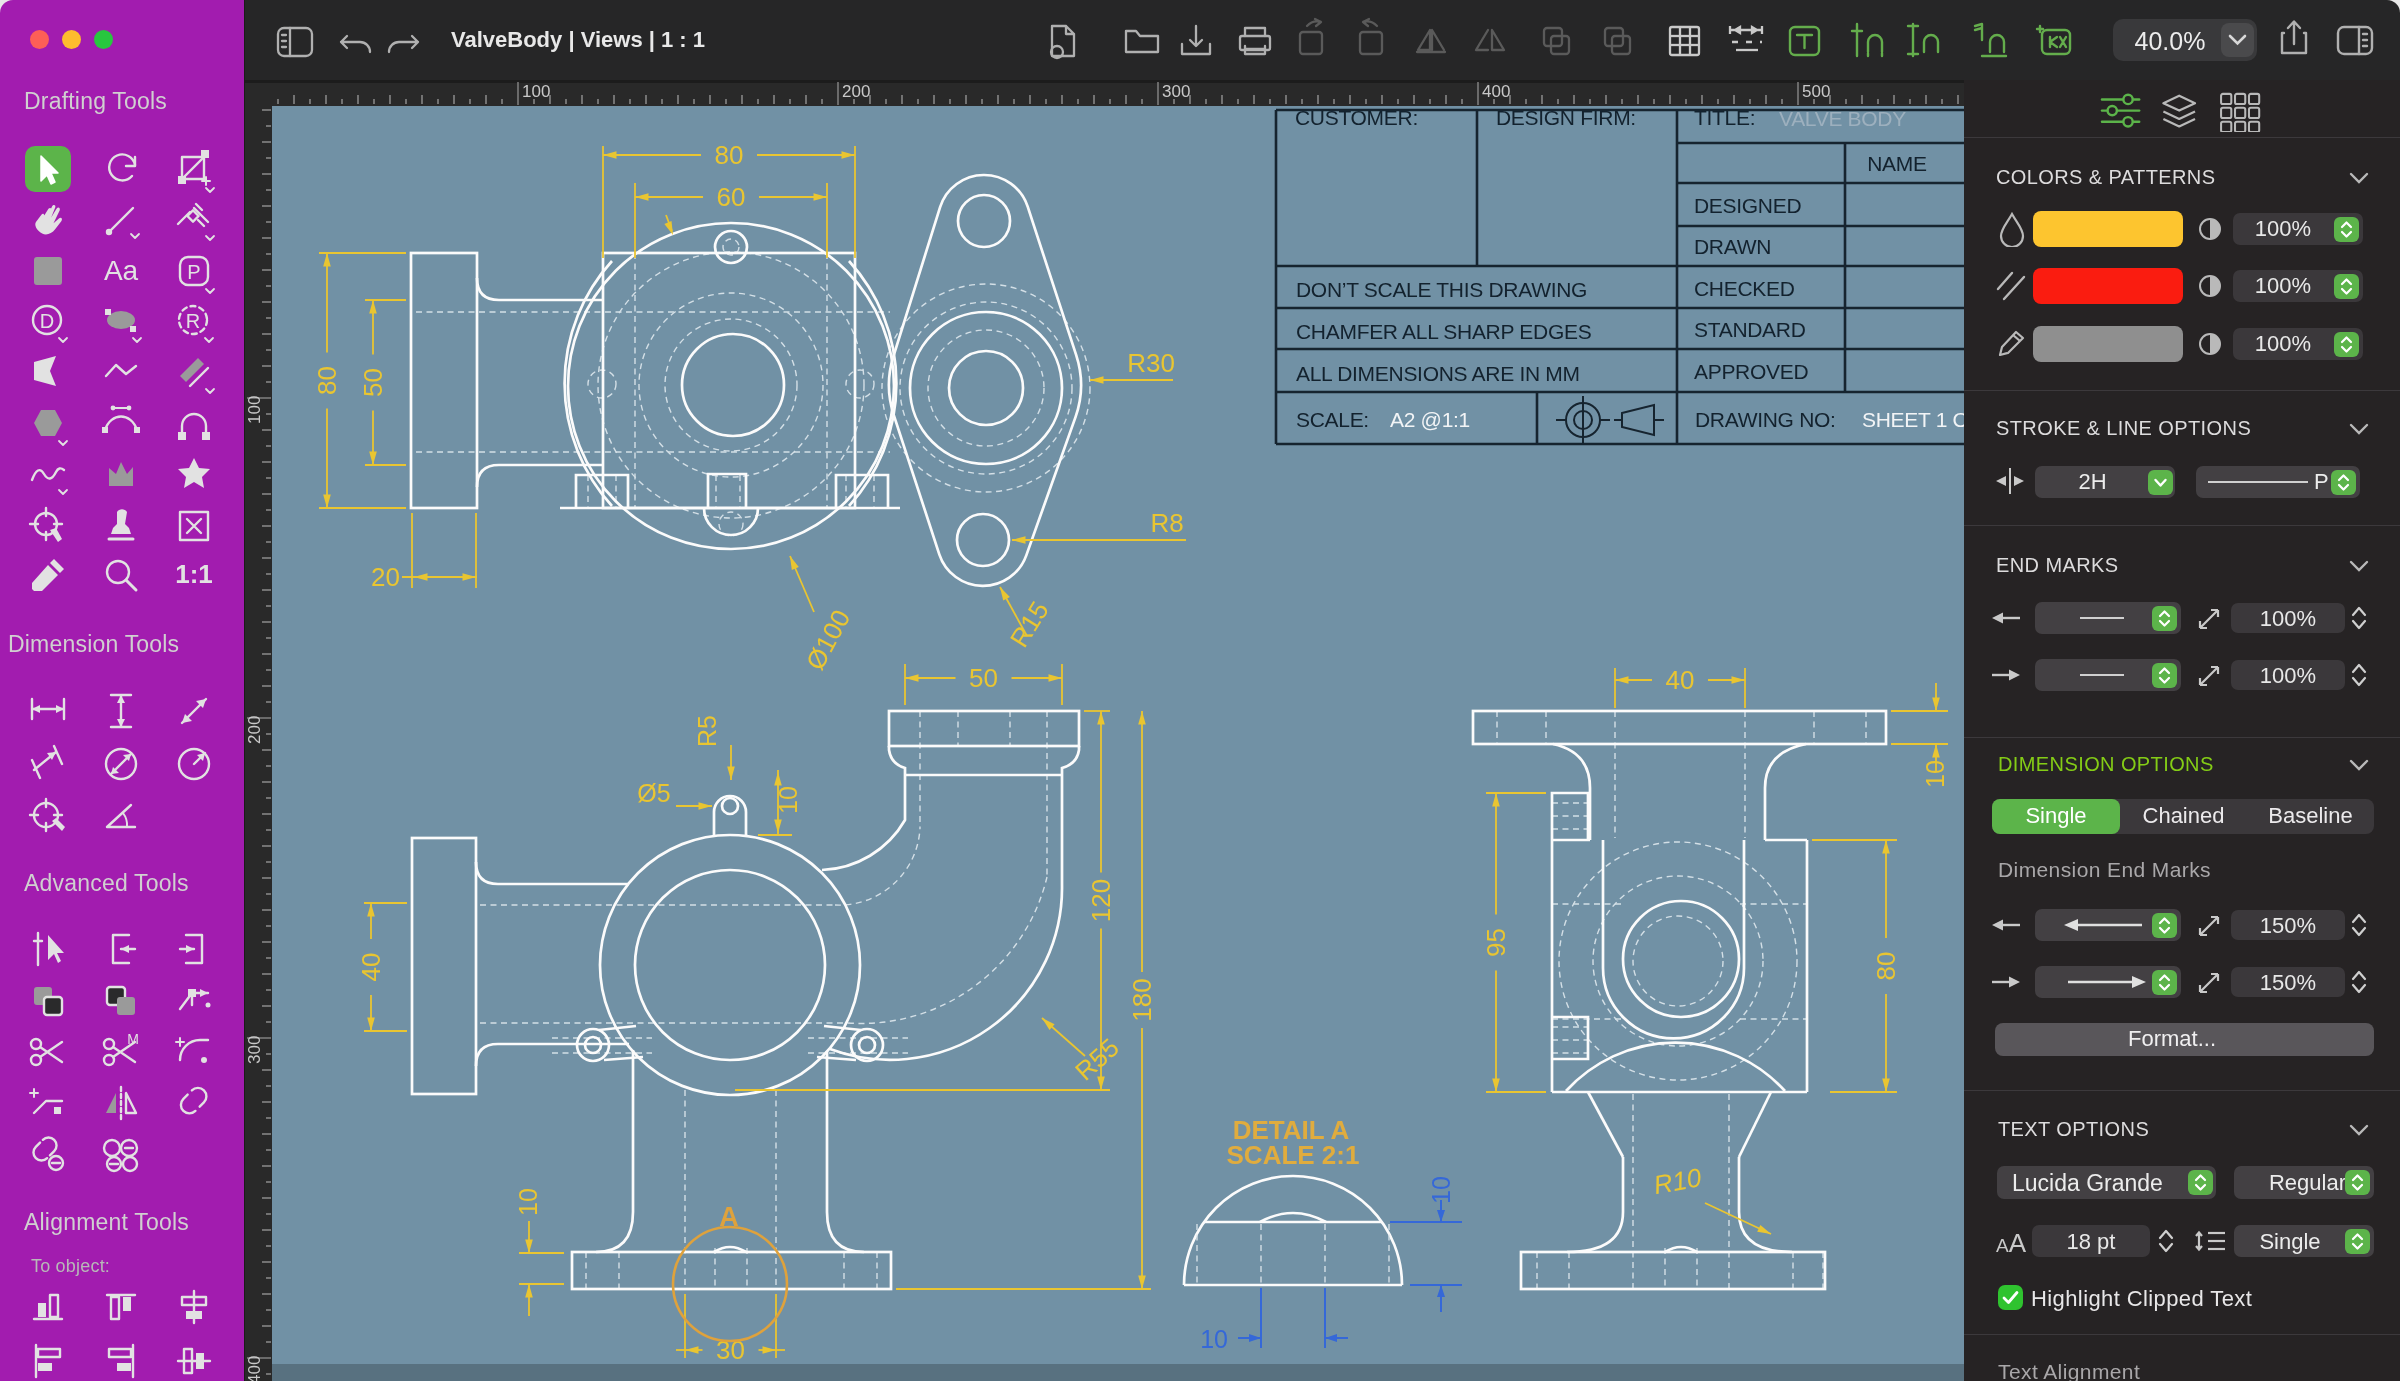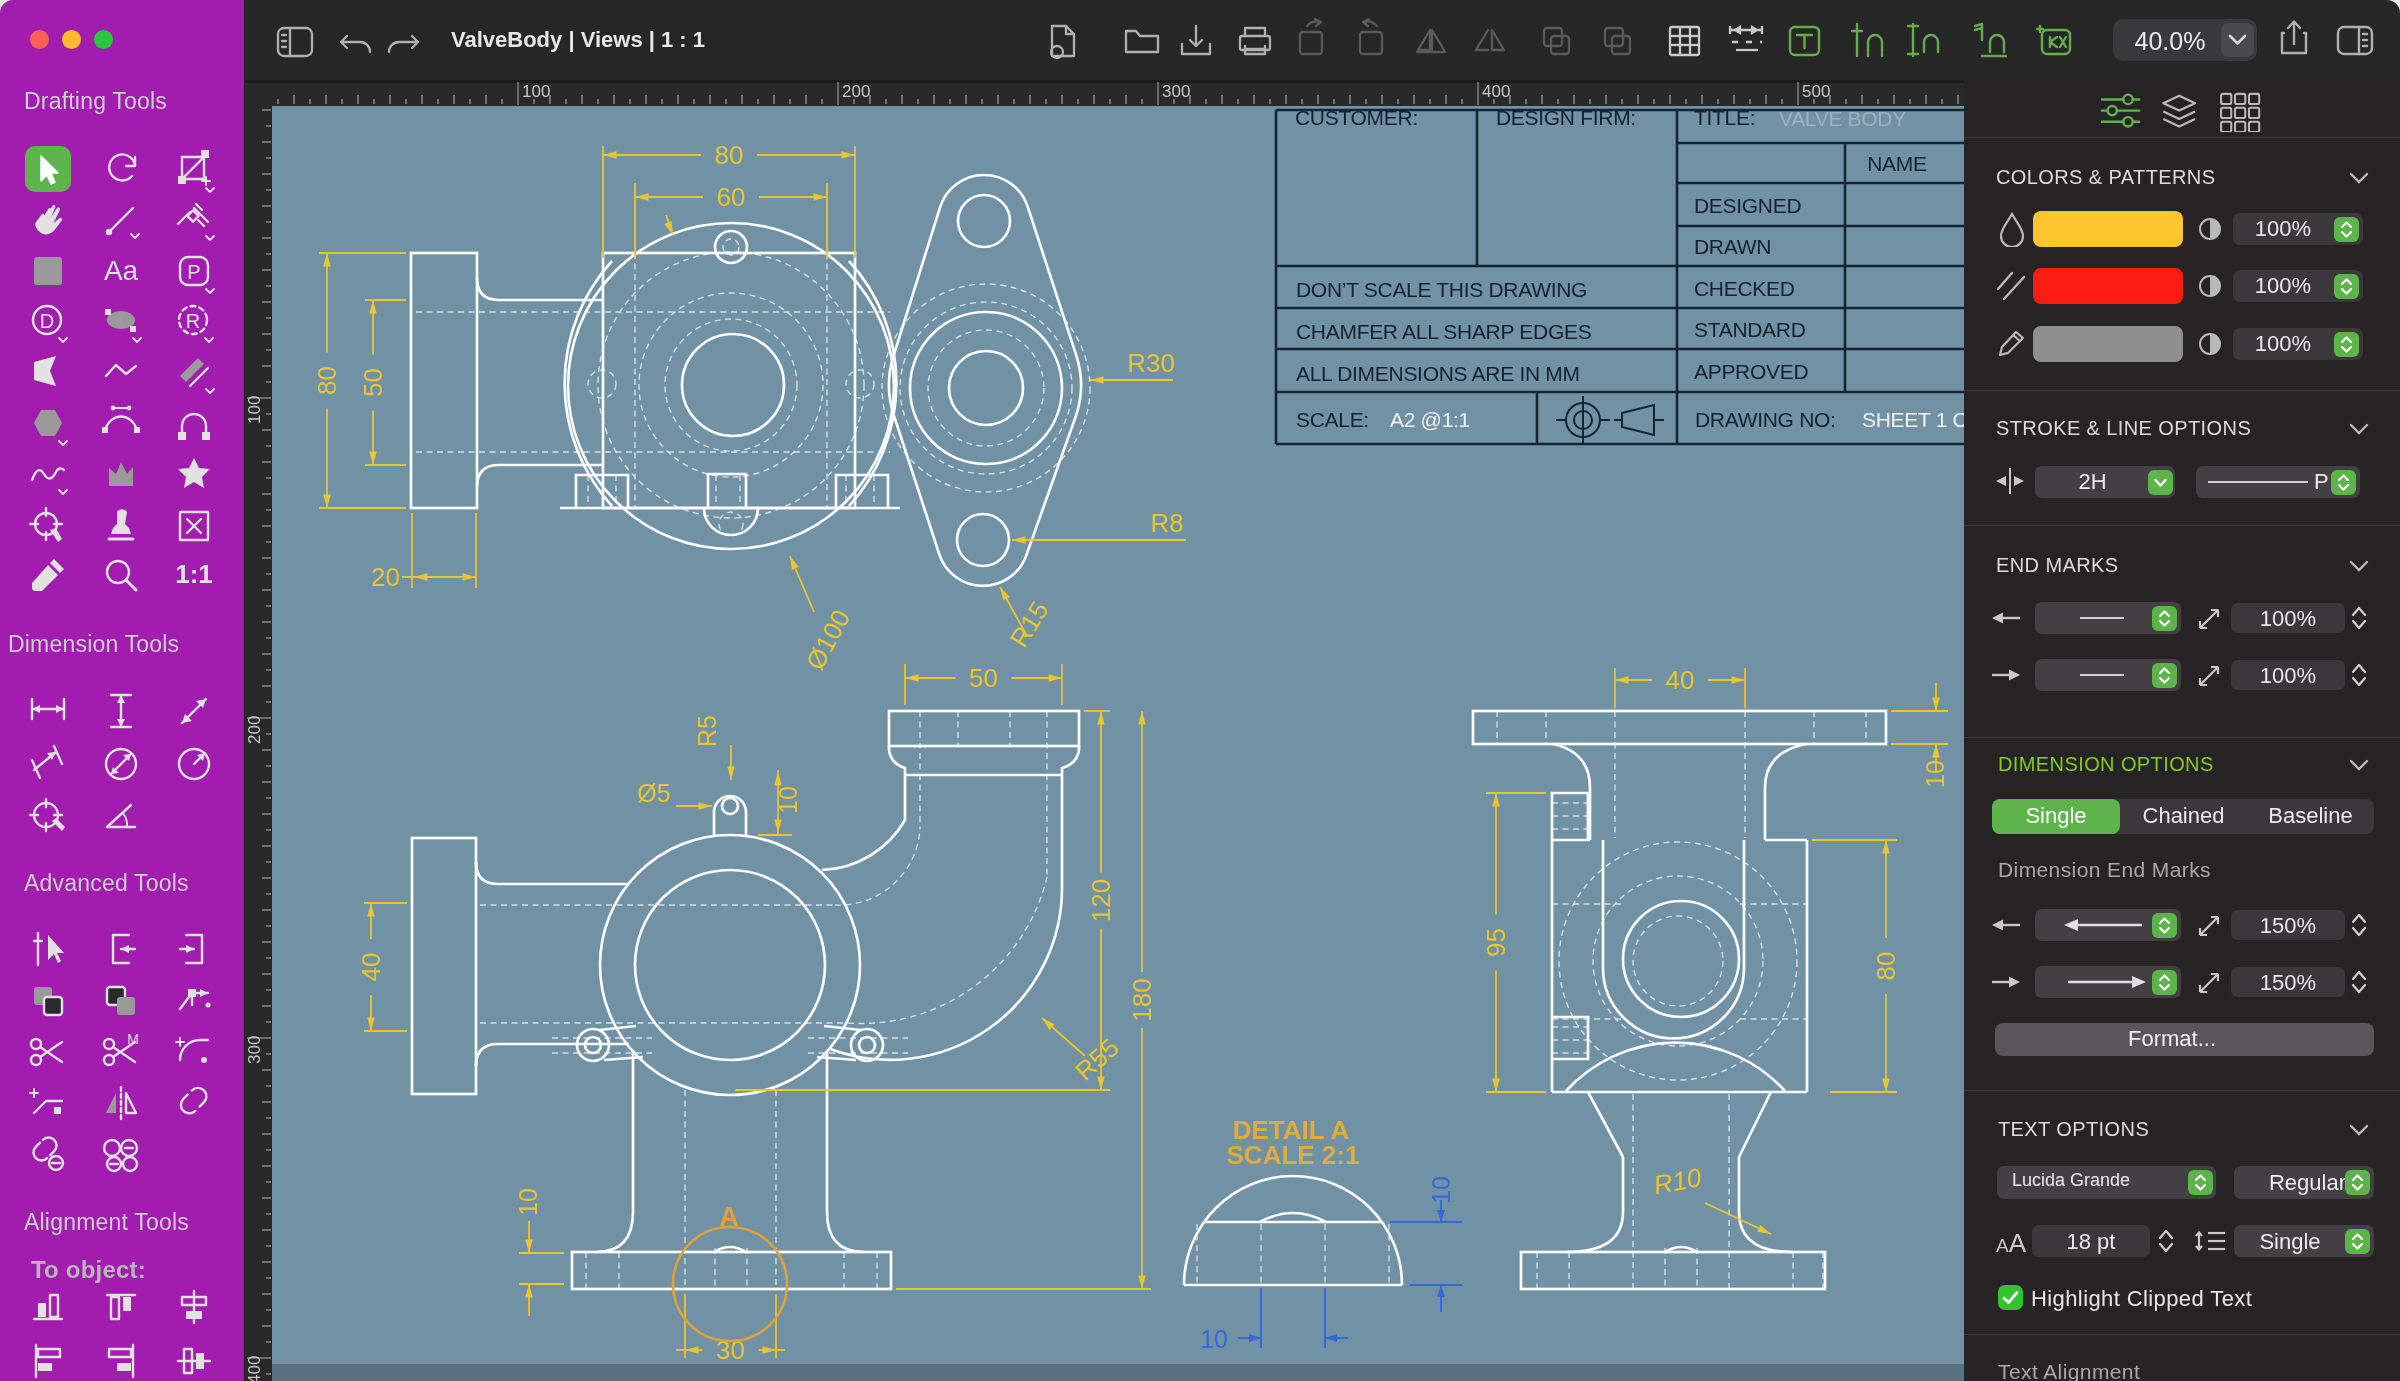--- a/index.html
+++ b/index.html
@@ -80,21 +80,21 @@
   </svg>
 <div style="position:absolute;left:0;top:0;width:26px;height:26px;background:#e8e8e8"></div>
 <div style="position:absolute;left:0;top:0;width:245px;height:1381px;background:#a21caf;border-right:1px solid #1b1b1b;border-top-left-radius:13px">
     <div style="position:absolute;left:30px;top:30px;width:19px;height:19px;border-radius:50%;background:#fd5f57"></div>
     <div style="position:absolute;left:62px;top:30px;width:19px;height:19px;border-radius:50%;background:#febb2e"></div>
     <div style="position:absolute;left:94px;top:30px;width:19px;height:19px;border-radius:50%;background:#28c73f"></div>
     <div style="position:absolute;left:24px;top:88px;font-size:23px;color:#d0d0d0;font-weight:500;letter-spacing:0.2px">Drafting Tools</div>
     <div style="position:absolute;left:8px;top:631px;font-size:23px;color:#d0d0d0;font-weight:500;letter-spacing:0.2px">Dimension Tools</div>
     <div style="position:absolute;left:24px;top:870px;font-size:23px;color:#d0d0d0;font-weight:500;letter-spacing:0.2px">Advanced Tools</div>
     <div style="position:absolute;left:24px;top:1209px;font-size:23px;color:#d0d0d0;font-weight:500;letter-spacing:0.2px">Alignment Tools</div>
-    <div style="position:absolute;left:31px;top:1256px;font-size:24px;color:#b8b8b8;font-weight:700;letter-spacing:0.2px">To object:</div>
+    <div style="position:absolute;left:31px;top:1256px;font-size:18px;color:#b8b8b8;font-weight:400;letter-spacing:0.2px">To object:</div>
     <svg style="position:absolute;left:0;top:0" width="245" height="1381" viewBox="0 0 245 1381" font-family="Liberation Sans, sans-serif">
       <g stroke="#e2e2e2" stroke-width="2.4" fill="none" stroke-linejoin="round" stroke-linecap="round">
         <rect x="25" y="146" width="46" height="46" rx="10" fill="#5cb44a" stroke="none"></rect>
         <path d="M41,156 L41,181 L47,175 L51,184 L55,182 L51,173 L58,173 Z" fill="#fff" stroke="#fff" stroke-width="1.5"></path>
         <g transform="translate(99,147)">
           <path d="M36,18 A13 13 0 1 0 33,29"></path>
           <path d="M36,10 L36,19 L27,19" stroke-width="2.4"></path>
         </g>
         <g transform="translate(172,147)">
           <rect x="10" y="10" width="22" height="22"></rect>
@@ -1126,21 +1126,21 @@
     <path d="M4,12 L10,5 L16,12 M4,18 L10,25 L16,18" stroke="#cfcfcf" stroke-width="2.2" fill="none" stroke-linecap="round" stroke-linejoin="round"></path>
   </svg>
 <div style="position:absolute;left:1995px;top:1023px;width:379px;height:33px;border-radius:8px;background:#59565a"></div>
 <div style="position:absolute;left:1995px;top:1026px;width:354px;text-align:center;font-size:22px;color:#f0eff0">Format...</div>
 <div style="position:absolute;left:1964px;top:1090px;width:436px;height:1px;background:#3c393c"></div>
 <div style="position:absolute;left:1998px;top:1118px;font-size:20px;color:#dddcdd;font-weight:500;letter-spacing:0.4px">TEXT OPTIONS</div>
 <svg style="position:absolute;left:2348px;top:1123px" width="22" height="14" viewBox="0 0 22 14">
     <path d="M3,3 L11,11 L19,3" stroke="#b9b9b9" stroke-width="2.4" fill="none" stroke-linecap="round"></path>
   </svg>
 <div style="position:absolute;left:1997px;top:1166px;width:219px;height:33px;border-radius:7px;background:#434043"></div>
-<div style="position:absolute;left:2012px;top:1170px;font-size:18px;color:#ececec">Lucida Grande</div>
+<div style="position:absolute;left:2012px;top:1170px;font-size:23px;color:#ececec">Lucida Grande</div>
 <div style="position:absolute;left:2188px;top:1170px;width:25px;height:25px;border-radius:6px;background:#5cb44a"></div>
 <svg style="position:absolute;left:2188px;top:1170px" width="25" height="25" viewBox="0 0 25 25">
     <path d="M8,10 L12.5,5.5 L17,10 M8,15 L12.5,19.5 L17,15" stroke="#fff" stroke-width="2.2" fill="none" stroke-linecap="round" stroke-linejoin="round"></path>
   </svg>
 <div style="position:absolute;left:2234px;top:1166px;width:140px;height:33px;border-radius:7px;background:#434043"></div>
 <div style="position:absolute;left:2234px;top:1170px;width:112px;text-align:right;font-size:22px;color:#ececec">Regular</div>
 <div style="position:absolute;left:2345px;top:1170px;width:25px;height:25px;border-radius:6px;background:#5cb44a"></div>
 <svg style="position:absolute;left:2345px;top:1170px" width="25" height="25" viewBox="0 0 25 25">
     <path d="M8,10 L12.5,5.5 L17,10 M8,15 L12.5,19.5 L17,15" stroke="#fff" stroke-width="2.2" fill="none" stroke-linecap="round" stroke-linejoin="round"></path>
   </svg>

